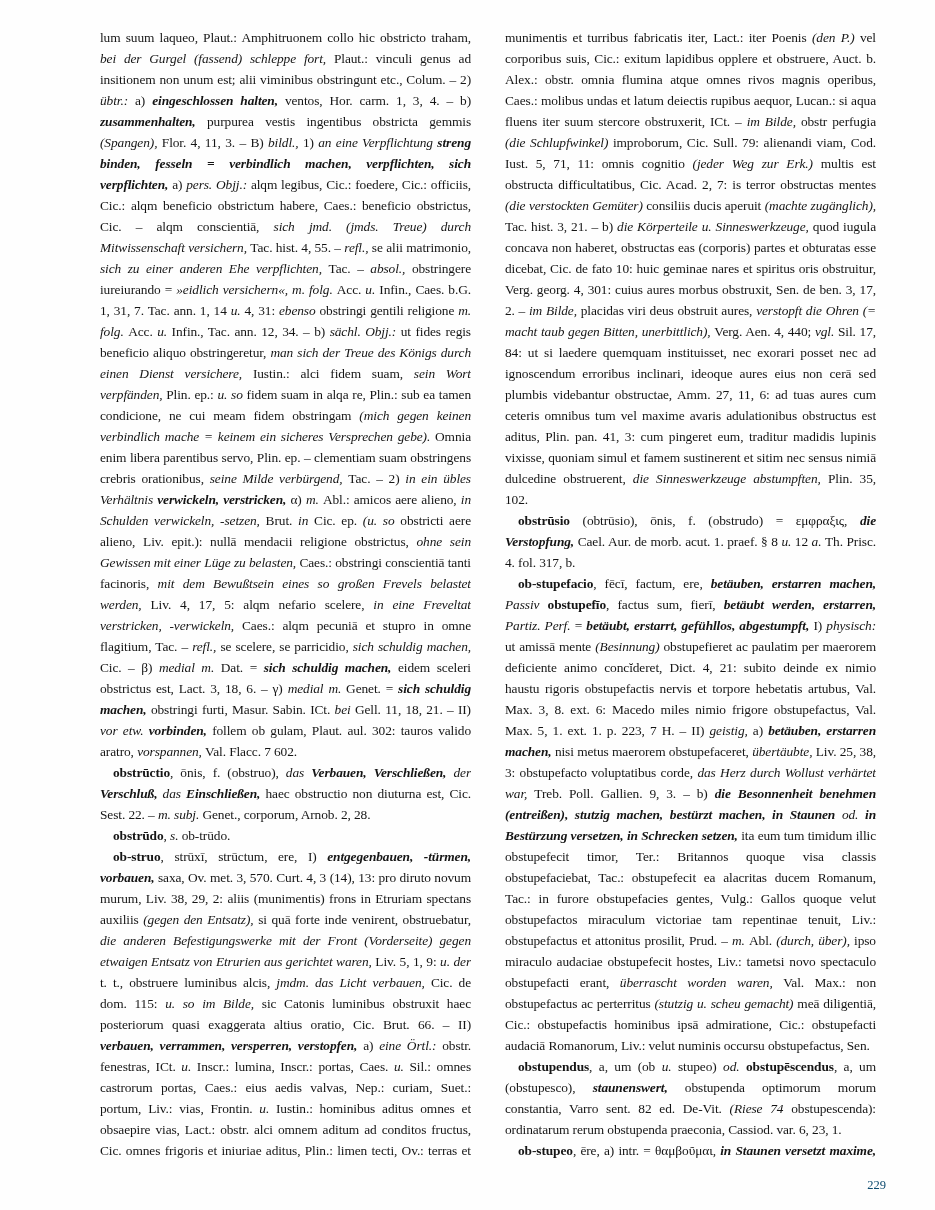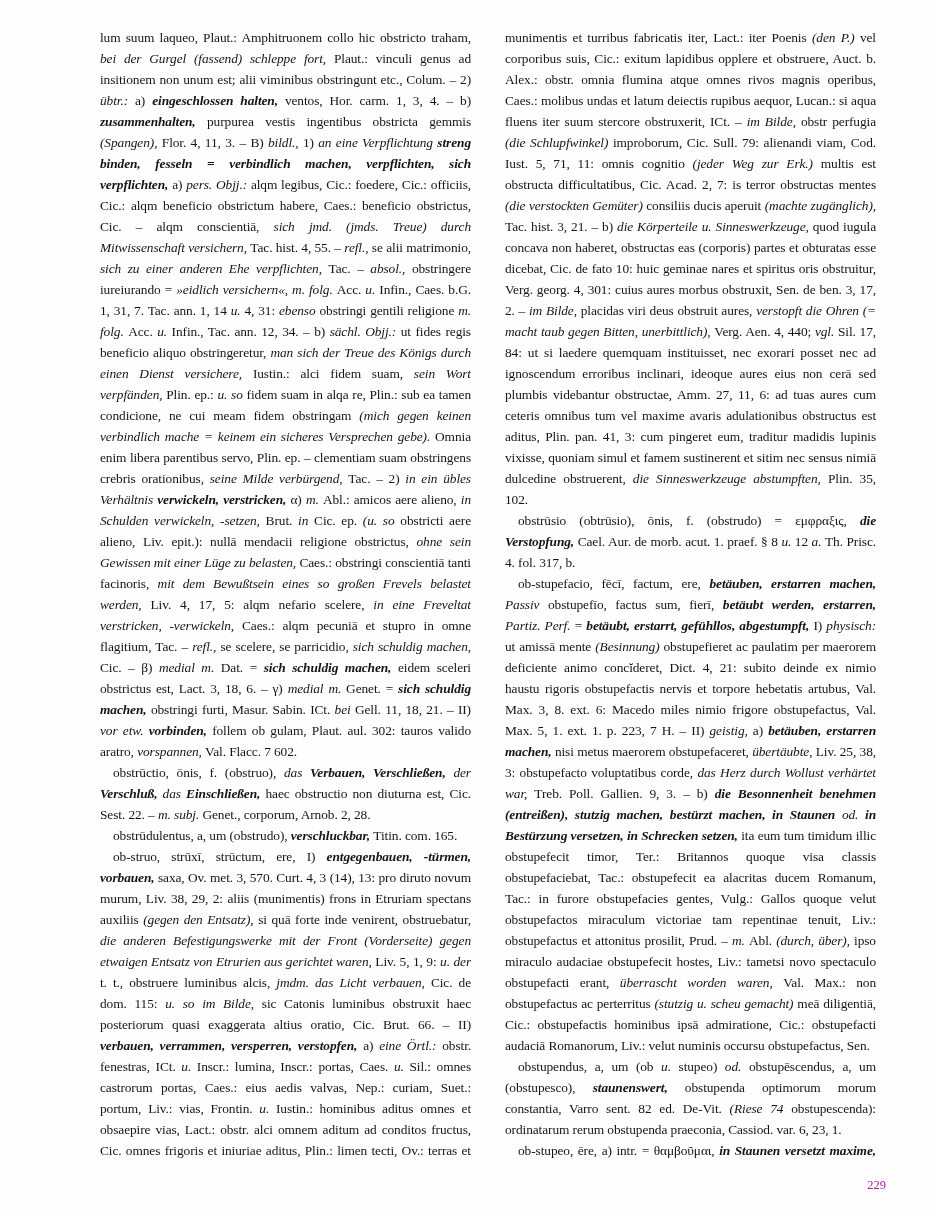--- a/index.html
+++ b/index.html
@@ -25,40 +25,40 @@
     line-height: 21px;
     text-align: justify;
     letter-spacing: -0.1px;
   }
   .column[data-col="0"] { left: 100px; }
   .column[data-col="1"] { left: 492px; margin-left: 13px; }
   .column p { margin: 0; padding: 0; }
   .column p.entry { text-indent: 13px; }
   .s-n { font-style: normal; font-weight: normal; }
   .s-i { font-style: italic; }
-  .s-b { font-weight: normal; }
+  .s-b { font-weight: bold; }
   .s-bi { font-weight: bold; font-style: italic; }
   .page-number {
     position: absolute;
     top: 1178px;
     left: 100px;
     width: 786px;
     text-align: right;
     font-size: 12.5px;
-    color: #a21caf;
+    color: #0c4a6e;
   }
 </style>
 </head>
 <body>
 
 <div class="page">
   <div class="column" data-col="0">
       <p class="continuation"><span class="s-n">lum suum laqueo, Plaut.: Amphitruonem collo hic obstricto traham, </span><span class="s-i">bei der Gurgel (fassend) schleppe fort, </span><span class="s-n">Plaut.: vinculi genus ad insitionem non unum est; alii viminibus obstringunt etc., Colum. – 2) </span><span class="s-i">übtr.: </span><span class="s-n">a) </span><span class="s-bi">eingeschlossen halten, </span><span class="s-n">ventos, Hor. carm. 1, 3, 4. – b) </span><span class="s-bi">zusammenhalten, </span><span class="s-n">purpurea vestis ingentibus obstricta gemmis </span><span class="s-i">(Spangen), </span><span class="s-n">Flor. 4, 11, 3. – B) </span><span class="s-i">bildl., </span><span class="s-n">1) </span><span class="s-i">an eine Verpflichtung </span><span class="s-bi">streng binden, fesseln = verbindlich machen, verpflichten, sich verpflichten, </span><span class="s-n">a) </span><span class="s-i">pers. Objj.: </span><span class="s-n">alqm legibus, Cic.: foedere, Cic.: officiis, Cic.: alqm beneficio obstrictum habere, Caes.: beneficio obstrictus, Cic. – alqm conscientiā, </span><span class="s-i">sich jmd. (jmds. Treue) durch Mitwissenschaft versichern, </span><span class="s-n">Tac. hist. 4, 55. – </span><span class="s-i">refl., </span><span class="s-n">se alii matrimonio, </span><span class="s-i">sich zu einer anderen Ehe verpflichten, </span><span class="s-n">Tac. – </span><span class="s-i">absol., </span><span class="s-n">obstringere iureiurando = </span><span class="s-i">»eidlich versichern«, m. folg. </span><span class="s-n">Acc. </span><span class="s-i">u. </span><span class="s-n">Infin., Caes. b.G. 1, 31, 7. Tac. ann. 1, 14 </span><span class="s-i">u. </span><span class="s-n">4, 31: </span><span class="s-i">ebenso </span><span class="s-n">obstringi gentili religione </span><span class="s-i">m. folg. </span><span class="s-n">Acc. </span><span class="s-i">u. </span><span class="s-n">Infin., Tac. ann. 12, 34. – b) </span><span class="s-i">sächl. Objj.: </span><span class="s-n">ut fides regis beneficio aliquo obstringeretur, </span><span class="s-i">man sich der Treue des Königs durch einen Dienst versichere, </span><span class="s-n">Iustin.: alci fidem suam, </span><span class="s-i">sein Wort verpfänden, </span><span class="s-n">Plin. ep.: </span><span class="s-i">u. so </span><span class="s-n">fidem suam in alqa re, Plin.: sub ea tamen condicione, ne cui meam fidem obstringam </span><span class="s-i">(mich gegen keinen verbindlich mache = keinem ein sicheres Versprechen gebe). </span><span class="s-n">Omnia enim libera parentibus servo, Plin. ep. – clementiam suam obstringens crebris orationibus, </span><span class="s-i">seine Milde verbürgend, </span><span class="s-n">Tac. – 2) </span><span class="s-i">in ein übles Verhältnis </span><span class="s-bi">verwickeln, verstricken, </span><span class="s-n">α) </span><span class="s-i">m. </span><span class="s-n">Abl.: amicos aere alieno, </span><span class="s-i">in Schulden verwickeln, -setzen, </span><span class="s-n">Brut. </span><span class="s-i">in </span><span class="s-n">Cic. ep. </span><span class="s-i">(u. so </span><span class="s-n">obstricti aere alieno, Liv. epit.): nullā mendacii religione obstrictus, </span><span class="s-i">ohne sein Gewissen mit einer Lüge zu belasten, </span><span class="s-n">Caes.: obstringi conscientiā tanti facinoris, </span><span class="s-i">mit dem Bewußtsein eines so großen Frevels belastet werden, </span><span class="s-n">Liv. 4, 17, 5: alqm nefario scelere, </span><span class="s-i">in eine Freveltat verstricken, -verwickeln, </span><span class="s-n">Caes.: alqm pecuniā et stupro in omne flagitium, Tac. – </span><span class="s-i">refl., </span><span class="s-n">se scelere, se parricidio, </span><span class="s-i">sich schuldig machen, </span><span class="s-n">Cic. – β) </span><span class="s-i">medial m. </span><span class="s-n">Dat. = </span><span class="s-bi">sich schuldig machen, </span><span class="s-n">eidem sceleri obstrictus est, Lact. 3, 18, 6. – γ) </span><span class="s-i">medial m. </span><span class="s-n">Genet. = </span><span class="s-bi">sich schuldig machen, </span><span class="s-n">obstringi furti, Masur. Sabin. ICt. </span><span class="s-i">bei </span><span class="s-n">Gell. 11, 18, 21. – II) </span><span class="s-i">vor etw. </span><span class="s-bi">vorbinden, </span><span class="s-n">follem ob gulam, Plaut. aul. 302: tauros valido aratro, </span><span class="s-i">vorspannen, </span><span class="s-n">Val. Flacc. 7 602.</span></p>
       <p class="entry"><span class="s-b">obstrūctio</span><span class="s-n">, ōnis, f. (obstruo), </span><span class="s-i">das </span><span class="s-bi">Verbauen, Verschließen, </span><span class="s-i">der </span><span class="s-bi">Verschluß, </span><span class="s-i">das </span><span class="s-bi">Einschließen, </span><span class="s-n">haec obstructio non diuturna est, Cic. Sest. 22. – </span><span class="s-i">m. subj. </span><span class="s-n">Genet., corporum, Arnob. 2, 28.</span></p>
-      <p class="entry"><span class="s-b">obstrūdulentus</span><span class="s-n">, a, um (obstrudo), </span><span class="s-bi">verschluckbar, </span><span class="s-n">Titin. com. 165.</span></p>
+      <p class="entry"><span class="s-b">obstrūdo</span><span class="s-n">, </span><span class="s-i">s. </span><span class="s-n">ob-trūdo.</span></p>
       <p class="entry"><span class="s-b">ob-struo</span><span class="s-n">, strūxī, strūctum, ere, I) </span><span class="s-bi">entgegenbauen, -türmen, vorbauen, </span><span class="s-n">saxa, Ov. met. 3, 570. Curt. 4, 3 (14), 13: pro diruto novum murum, Liv. 38, 29, 2: aliis (munimentis) frons in Etruriam spectans auxiliis </span><span class="s-i">(gegen den Entsatz), </span><span class="s-n">si quā forte inde venirent, obstruebatur, </span><span class="s-i">die anderen Befestigungswerke mit der Front (Vorderseite) gegen etwaigen Entsatz von Etrurien aus gerichtet waren, </span><span class="s-n">Liv. 5, 1, 9: </span><span class="s-i">u. der </span><span class="s-n">t. t., obstruere luminibus alcis, </span><span class="s-i">jmdm. das Licht verbauen, </span><span class="s-n">Cic. de dom. 115: </span><span class="s-i">u. so im Bilde, </span><span class="s-n">sic Catonis luminibus obstruxit haec posteriorum quasi exaggerata altius oratio, Cic. Brut. 66. – II) </span><span class="s-bi">verbauen, verrammen, versperren, verstopfen, </span><span class="s-n">a) </span><span class="s-i">eine Örtl.: </span><span class="s-n">obstr. fenestras, ICt. </span><span class="s-i">u. </span><span class="s-n">Inscr.: lumina, Inscr.: portas, Caes. </span><span class="s-i">u. </span><span class="s-n">Sil.: omnes castrorum portas, Caes.: eius aedis valvas, Nep.: curiam, Suet.: portum, Liv.: vias, Frontin. </span><span class="s-i">u. </span><span class="s-n">Iustin.: hominibus aditus omnes et obsaepire vias, Lact.: obstr. alci omnem aditum ad conditos fructus, Cic. omnes frigoris et iniuriae aditus, Plin.: limen tecti, Ov.: terras et undas, Ov.: aditus angusti et obstructi, Plin. pan.: paene obstructis </span><span class="s-i">(unzugänglichen) </span><span class="s-n">hieme Alpibus, Vell. – </span><span class="s-i">m. </span><span class="s-n">Abl. </span><span class="s-i">(mit, durch), </span><span class="s-n">portas singulis ordinibus caespitum, Caes.:</span></p>
     </div>
   <div class="column" data-col="1">
       <p class="continuation"><span class="s-n">munimentis et turribus fabricatis iter, Lact.: iter Poenis </span><span class="s-i">(den P.) </span><span class="s-n">vel corporibus suis, Cic.: exitum lapidibus opplere et obstruere, Auct. b. Alex.: obstr. omnia flumina atque omnes rivos magnis operibus, Caes.: molibus undas et latum deiectis rupibus aequor, Lucan.: si aqua fluens iter suum stercore obstruxerit, ICt. – </span><span class="s-i">im Bilde, </span><span class="s-n">obstr perfugia </span><span class="s-i">(die Schlupfwinkel) </span><span class="s-n">improborum, Cic. Sull. 79: alienandi viam, Cod. Iust. 5, 71, 11: omnis cognitio </span><span class="s-i">(jeder Weg zur Erk.) </span><span class="s-n">multis est obstructa difficultatibus, Cic. Acad. 2, 7: is terror obstructas mentes </span><span class="s-i">(die verstockten Gemüter) </span><span class="s-n">consiliis ducis aperuit </span><span class="s-i">(machte zugänglich), </span><span class="s-n">Tac. hist. 3, 21. – b) </span><span class="s-i">die Körperteile u. Sinneswerkzeuge, </span><span class="s-n">quod iugula concava non haberet, obstructas eas (corporis) partes et obturatas esse dicebat, Cic. de fato 10: huic geminae nares et spiritus oris obstruitur, Verg. georg. 4, 301: cuius aures morbus obstruxit, Sen. de ben. 3, 17, 2. – </span><span class="s-i">im Bilde, </span><span class="s-n">placidas viri deus obstruit aures, </span><span class="s-i">verstopft die Ohren (= macht taub gegen Bitten, unerbittlich), </span><span class="s-n">Verg. Aen. 4, 440; </span><span class="s-i">vgl. </span><span class="s-n">Sil. 17, 84: ut si laedere quemquam instituisset, nec exorari posset nec ad ignoscendum erroribus inclinari, ideoque aures eius non cerā sed plumbis videbantur obstructae, Amm. 27, 11, 6: ad tuas aures cum ceteris omnibus tum vel maxime avaris adulationibus obstructus est aditus, Plin. pan. 41, 3: cum pingeret eum, traditur madidis lupinis vixisse, quoniam simul et famem sustinerent et sitim nec sensus nimiā dulcedine obstruerent, </span><span class="s-i">die Sinneswerkzeuge abstumpften, </span><span class="s-n">Plin. 35, 102.</span></p>
       <p class="entry"><span class="s-b">obstrūsio</span><span class="s-n"> (obtrūsio), ōnis, f. (obstrudo) = εμφραξις, </span><span class="s-bi">die Verstopfung, </span><span class="s-n">Cael. Aur. de morb. acut. 1. praef. § 8 </span><span class="s-i">u. </span><span class="s-n">12 </span><span class="s-i">a. </span><span class="s-n">Th. Prisc. 4. fol. 317, b.</span></p>
       <p class="entry"><span class="s-b">ob-stupefacio</span><span class="s-n">, fēcī, factum, ere, </span><span class="s-bi">betäuben, erstarren machen, </span><span class="s-i">Passiv </span><span class="s-b">obstupefīo</span><span class="s-n">, factus sum, fierī, </span><span class="s-bi">betäubt werden, erstarren, </span><span class="s-i">Partiz. Perf. </span><span class="s-n">= </span><span class="s-bi">betäubt, erstarrt, gefühllos, abgestumpft, </span><span class="s-n">I) </span><span class="s-i">physisch: </span><span class="s-n">ut amissā mente </span><span class="s-i">(Besinnung) </span><span class="s-n">obstupefieret ac paulatim per maerorem deficiente animo concĭderet, Dict. 4, 21: subito deinde ex nimio haustu rigoris obstupefactis nervis et torpore hebetatis artubus, Val. Max. 3, 8. ext. 6: Macedo miles nimio frigore obstupefactus, Val. Max. 5, 1. ext. 1. p. 223, 7 H. – II) </span><span class="s-i">geistig, </span><span class="s-n">a) </span><span class="s-bi">betäuben, erstarren machen, </span><span class="s-n">nisi metus maerorem obstupefaceret, </span><span class="s-i">übertäubte, </span><span class="s-n">Liv. 25, 38, 3: obstupefacto voluptatibus corde, </span><span class="s-i">das Herz durch Wollust verhärtet war, </span><span class="s-n">Treb. Poll. Gallien. 9, 3. – b) </span><span class="s-bi">die Besonnenheit benehmen (entreißen), stutzig machen, bestürzt machen, in Staunen </span><span class="s-i">od. </span><span class="s-bi">in Bestürzung versetzen, in Schrecken setzen, </span><span class="s-n">ita eum tum timidum illic obstupefecit timor, Ter.: Britannos quoque visa classis obstupefaciebat, Tac.: obstupefecit ea alacritas ducem Romanum, Tac.: in furore obstupefacies gentes, Vulg.: Gallos quoque velut obstupefactos miraculum victoriae tam repentinae tenuit, Liv.: obstupefactus et attonitus prosilit, Prud. – </span><span class="s-i">m. </span><span class="s-n">Abl. </span><span class="s-i">(durch, über), </span><span class="s-n">ipso miraculo audaciae obstupefecit hostes, Liv.: tametsi novo spectaculo obstupefacti erant, </span><span class="s-i">überrascht worden waren, </span><span class="s-n">Val. Max.: non obstupefactus ac perterritus </span><span class="s-i">(stutzig u. scheu gemacht) </span><span class="s-n">meā diligentiā, Cic.: obstupefactis hominibus ipsā admiratione, Cic.: obstupefacti audaciā Romanorum, Liv.: velut numinis occursu obstupefactus, Sen.</span></p>
       <p class="entry"><span class="s-b">obstupendus</span><span class="s-n">, a, um (ob </span><span class="s-i">u. </span><span class="s-n">stupeo) </span><span class="s-i">od. </span><span class="s-b">obstupēscendus</span><span class="s-n">, a, um (obstupesco), </span><span class="s-bi">staunenswert, </span><span class="s-n">obstupenda optimorum morum constantia, Varro sent. 82 ed. De-Vit. </span><span class="s-i">(Riese 74 </span><span class="s-n">obstupescenda): ordinatarum rerum obstupenda praeconia, Cassiod. var. 6, 23, 1.</span></p>
       <p class="entry"><span class="s-b">ob-stupeo</span><span class="s-n">, ēre, a) intr. = θαμβοῦμαι, </span><span class="s-bi">in Staunen versetzt maxime, </span><span class="s-n">Gloss. II, 326, 40. – b) tr. = καταπλήσσω, </span><span class="s-bi">in Poenis versetzen, </span><span class="s-n">Gloss. II, 343, 7.</span></p>
       <p class="entry"><span class="s-b">obstupēsco</span><span class="s-n"> (obstipēsco, opstipēsco), stupuī (stipuī), ere, </span><span class="s-bi">betäubt</span></p>
       <p class="entry"><span class="s-b">obstupēscendus</span><span class="s-n">, </span><span class="s-i">s. </span><span class="s-n">obstupendus.</span></p>

